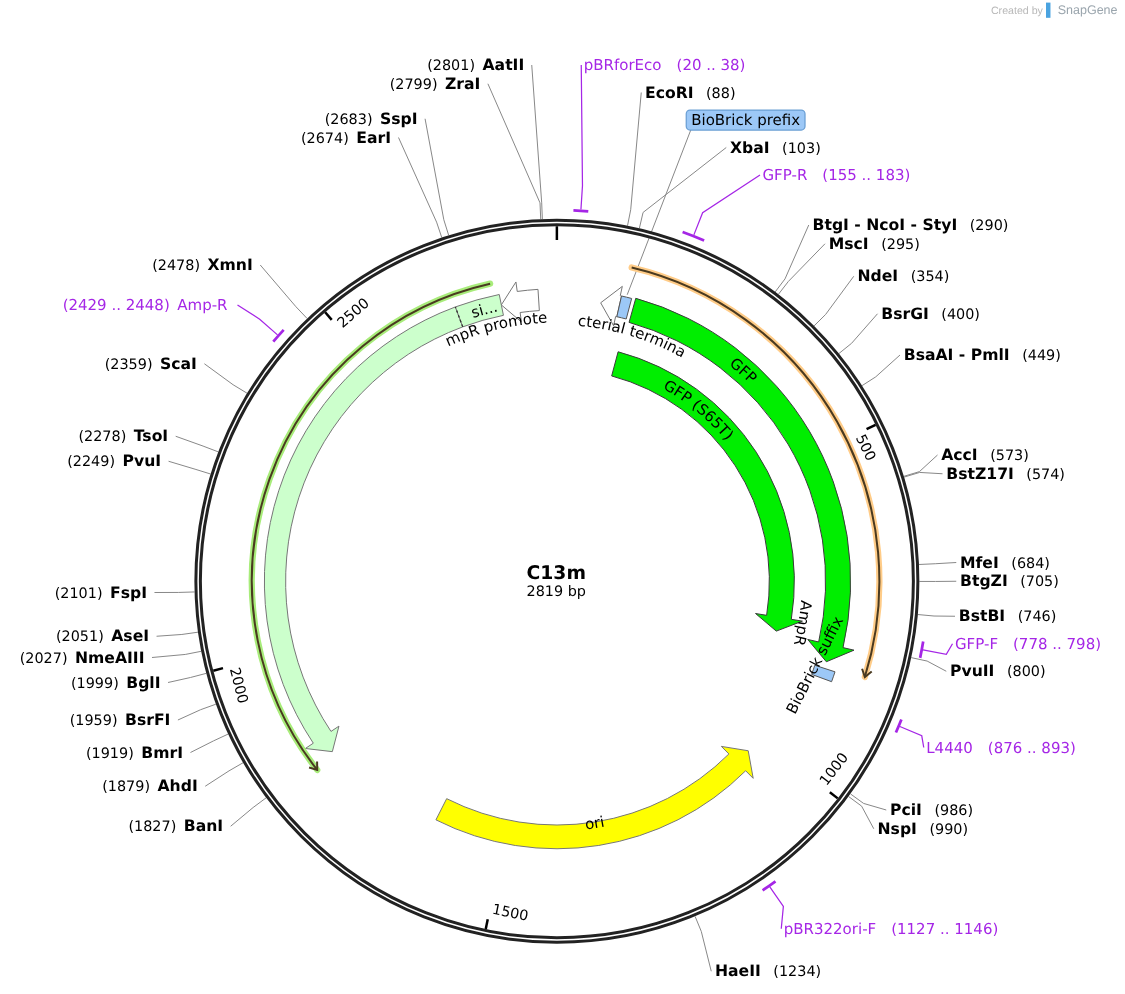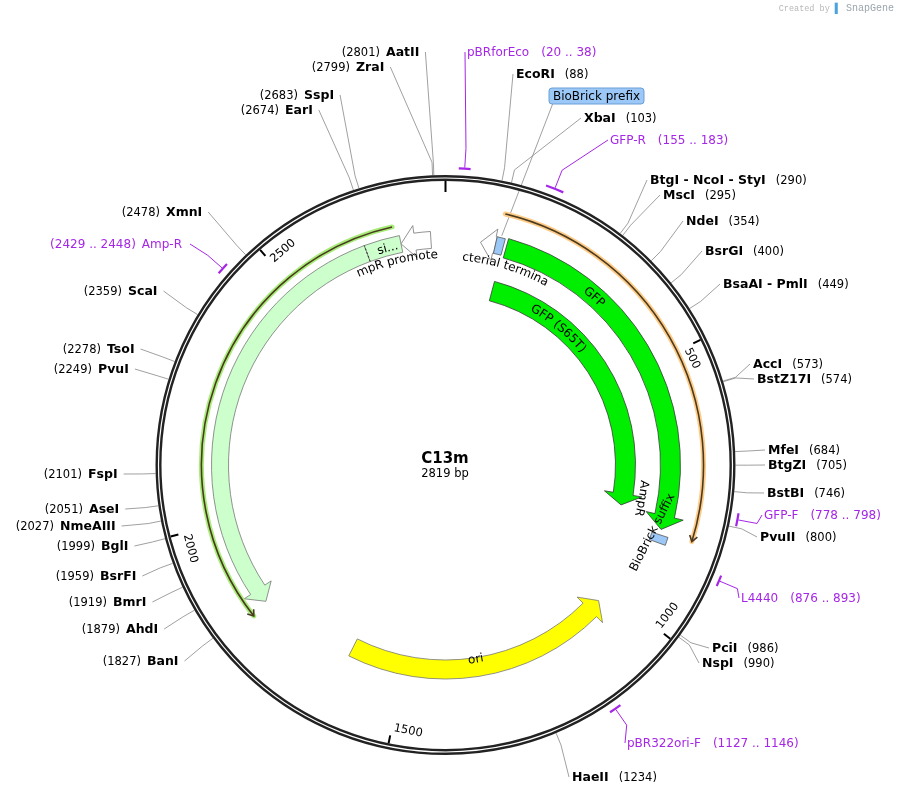--- a/index.html
+++ b/index.html
@@ -5,21 +5,21 @@
   html, body { margin: 0; padding: 0; background: #ffffff; }
   body { width: 900px; height: 795px; overflow: hidden; position: relative; font-family: "DejaVu Sans", sans-serif; }
   #map { position: absolute; left: 0; top: 0; }
   .site-name { font-family: "DejaVu Sans", sans-serif; font-weight: bold; font-size: 12.5px; fill: #000; }
   .site-pos { font-family: "DejaVu Sans", sans-serif; font-size: 11.5px; fill: #000; }
   .primer-text { font-family: "DejaVu Sans", sans-serif; font-size: 12px; fill: #a526e6; }
   .feat-label { font-family: "DejaVu Sans", sans-serif; font-size: 12px; fill: #000; }
   .tick-label { font-family: "DejaVu Sans", sans-serif; font-size: 11.5px; fill: #000; }
   .title { font-family: "DejaVu Sans", sans-serif; font-weight: bold; font-size: 15px; fill: #000; }
   .subtitle { font-family: "DejaVu Sans", sans-serif; font-size: 11.5px; fill: #000; }
-  .credit { position: absolute; right: 6px; top: 3px; font-family: Liberation Mono, monospace; font-size: 8.5px; color: #b8b8b8; }
+  .credit { position: absolute; right: 6px; top: 3px; font-family: Liberation Sans, sans-serif; font-size: 8.5px; color: #b8b8b8; }
   .credit .logo { color: #4aa3e0; font-size: 10px; }
   .credit .brand { color: #9aa5ad; font-size: 10px; }
   .bbox-label { font-family: "DejaVu Sans", sans-serif; font-size: 12px; fill: #000; }
 </style>
 </head>
 <body>
 
 <div class="credit">
   <span>Created by</span>
   <span class="logo">▌</span>

